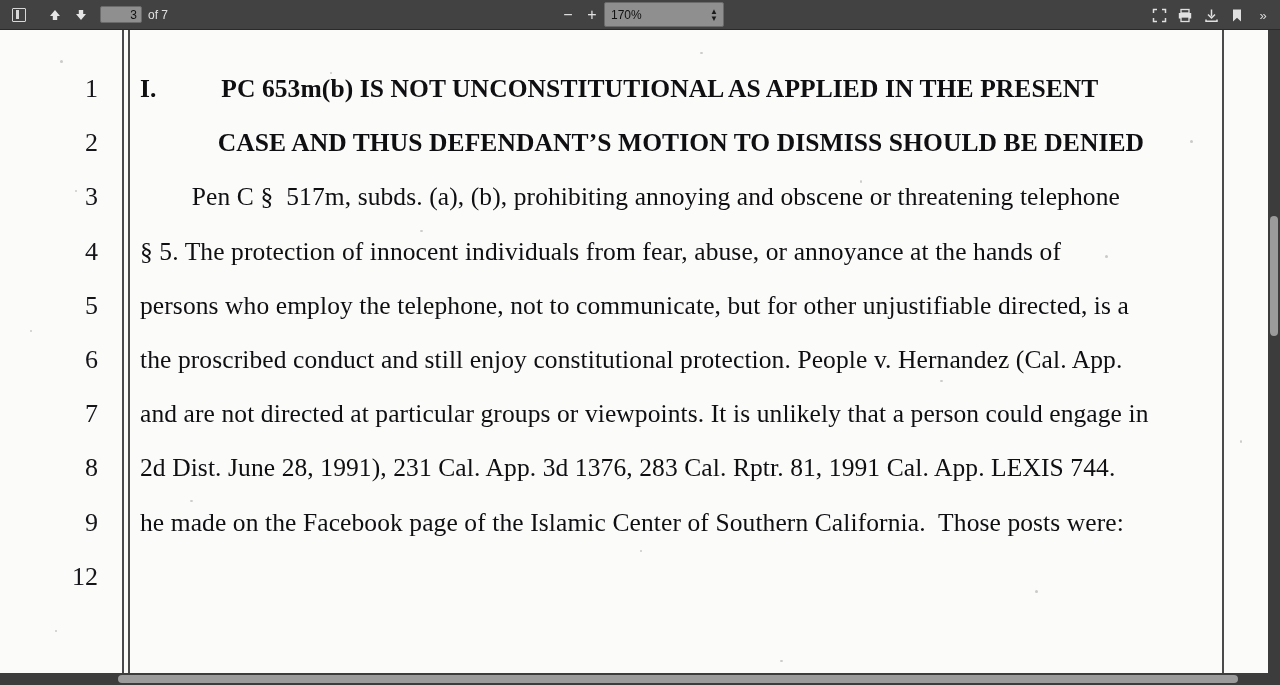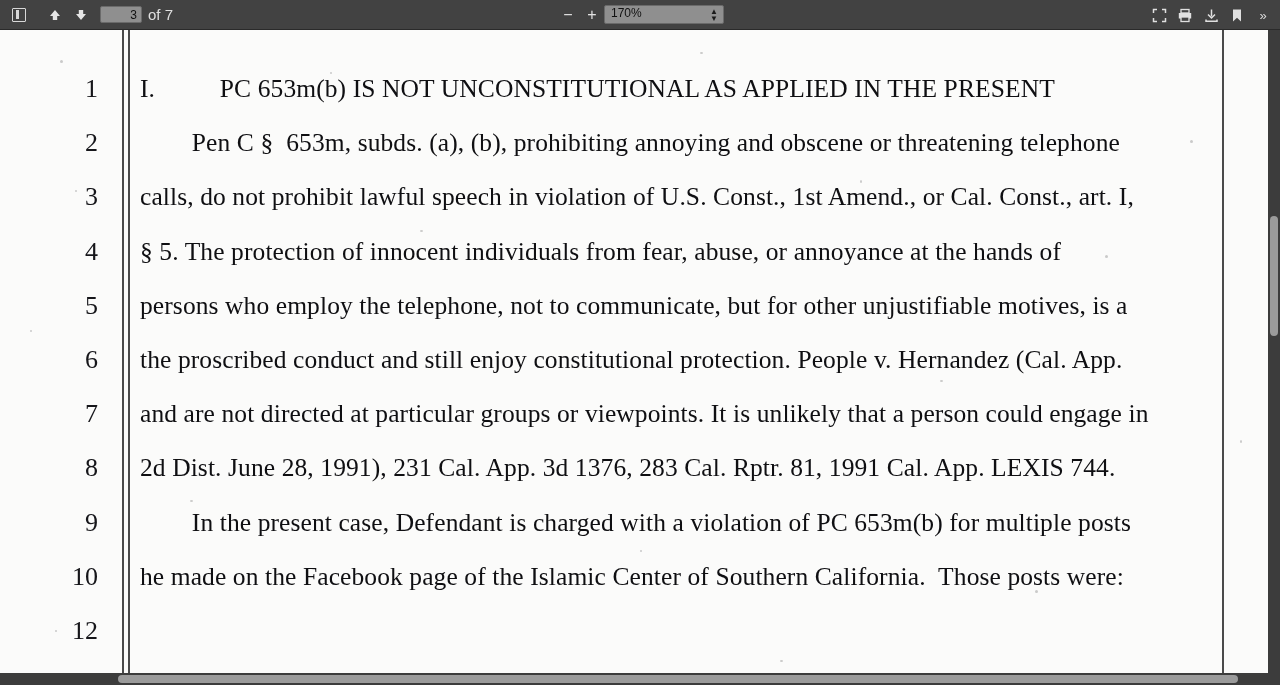--- a/index.html
+++ b/index.html
@@ -100,40 +100,41 @@
     border-radius: 2px;
     color: #111;
     font-size: 12px;
     text-align: right;
     padding: 0 4px 0 0;
     box-sizing: border-box;
     font-family: "Liberation Sans", sans-serif;
   }
   .page-total {
     color: #e0e0e0;
-    font-size: 15px;
+    font-size: 12px;
     margin-left: 6px;
     text-align: right;
   }
   .zoom-btn {
     color: #e2e2e2;
     font-size: 16px;
     width: 24px;
     height: 24px;
     display: flex;
     align-items: center;
     justify-content: center;
   }
   .zoom-select {
     width: 120px;
-    height: 19px;
+    height: 25px;
     background: #8f8f8f;
     border: 1px solid #6a6a6a;
     border-radius: 2px;
     display: flex;
+    align-items: center;
     position: relative;
     box-sizing: border-box;
   }
   .zoom-value {
     color: #111;
     font-size: 12px;
     padding-left: 6px;
   }
   .zoom-arrows {
     position: absolute;
@@ -211,21 +212,21 @@
     width: 1080px;
   }
   .dline {
     height: 54.2px;
     font-family: "Liberation Serif", serif;
     font-size: 25.5px;
     color: #0f0f12;
     white-space: pre;
     letter-spacing: 0.1px;
   }
-  .dline.bold   { font-weight: normal; }
+  .dline.bold   { font-weight: bold; }
   .dline.italic { }
 
   
   .vscroll {
     position: absolute;
     right: 0;
     top: 30px;
     width: 12px;
     height: 645px;
     background: #3c3c3c;
@@ -361,34 +362,32 @@
     <div class="linenums">
       <div class="linenum">1</div>
       <div class="linenum">2</div>
       <div class="linenum">3</div>
       <div class="linenum">4</div>
       <div class="linenum">5</div>
       <div class="linenum">6</div>
       <div class="linenum">7</div>
       <div class="linenum">8</div>
       <div class="linenum">9</div>
-      <div class="linenum">10</div>
       <div class="linenum">12</div>
     </div>
 
     <div class="doctext">
       <div class="dline bold">I.          PC 653m(b) IS NOT UNCONSTITUTIONAL AS APPLIED IN THE PRESENT</div>
-      <div class="dline">        Pen C §  653m, subds. (a), (b), prohibiting annoying and obscene or threatening telephone</div>
-      <div class="dline">calls, do not prohibit lawful speech in violation of U.S. Const., 1st Amend., or Cal. Const., art. I,</div>
+      <div class="dline bold">            CASE AND THUS DEFENDANT’S MOTION TO DISMISS SHOULD BE DENIED</div>
+      <div class="dline">        Pen C §  517m, subds. (a), (b), prohibiting annoying and obscene or threatening telephone</div>
       <div class="dline">§ 5. The protection of innocent individuals from fear, abuse, or annoyance at the hands of</div>
-      <div class="dline">persons who employ the telephone, not to communicate, but for other unjustifiable motives, is a</div>
+      <div class="dline">persons who employ the telephone, not to communicate, but for other unjustifiable directed, is a</div>
       <div class="dline">the proscribed conduct and still enjoy constitutional protection. People v. Hernandez (Cal. App.</div>
       <div class="dline">and are not directed at particular groups or viewpoints. It is unlikely that a person could engage in</div>
       <div class="dline italic">2d Dist. June 28, 1991), 231 Cal. App. 3d 1376, 283 Cal. Rptr. 81, 1991 Cal. App. LEXIS 744.</div>
-      <div class="dline">        In the present case, Defendant is charged with a violation of PC 653m(b) for multiple posts</div>
       <div class="dline">he made on the Facebook page of the Islamic Center of Southern California.  Those posts were:</div>
     </div>
 
   </div>
 </div>
 
 <div class="vscroll">
   <div class="vthumb"></div>
 </div>
 <div class="hscroll">

